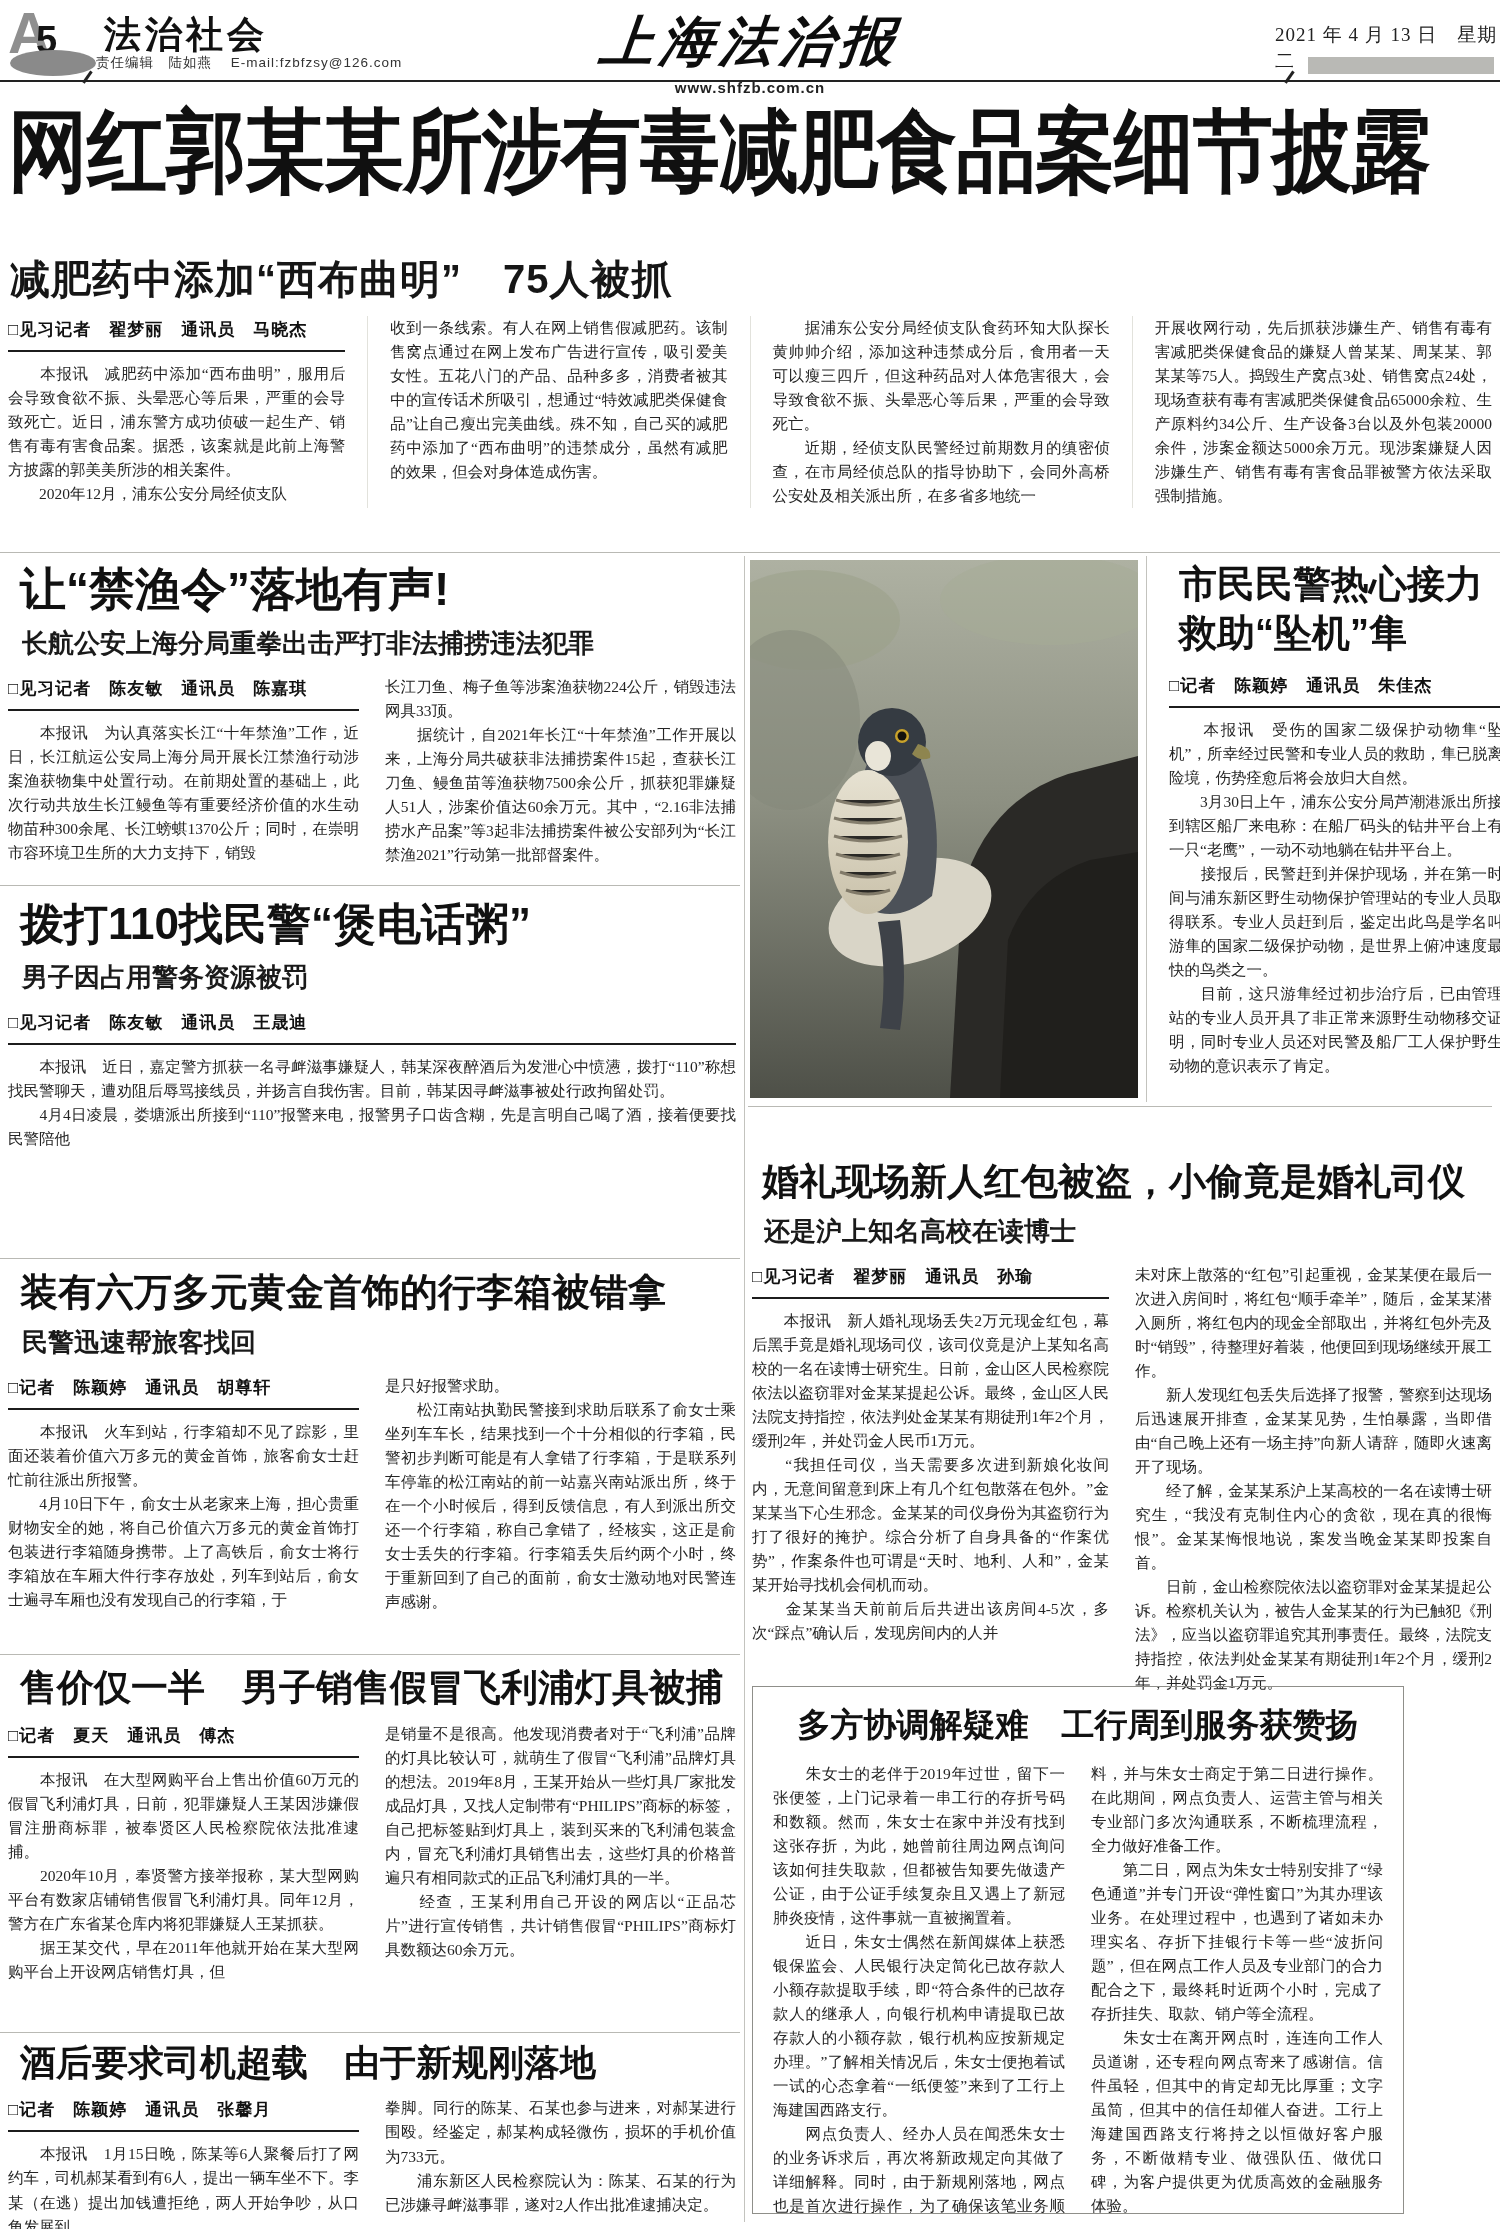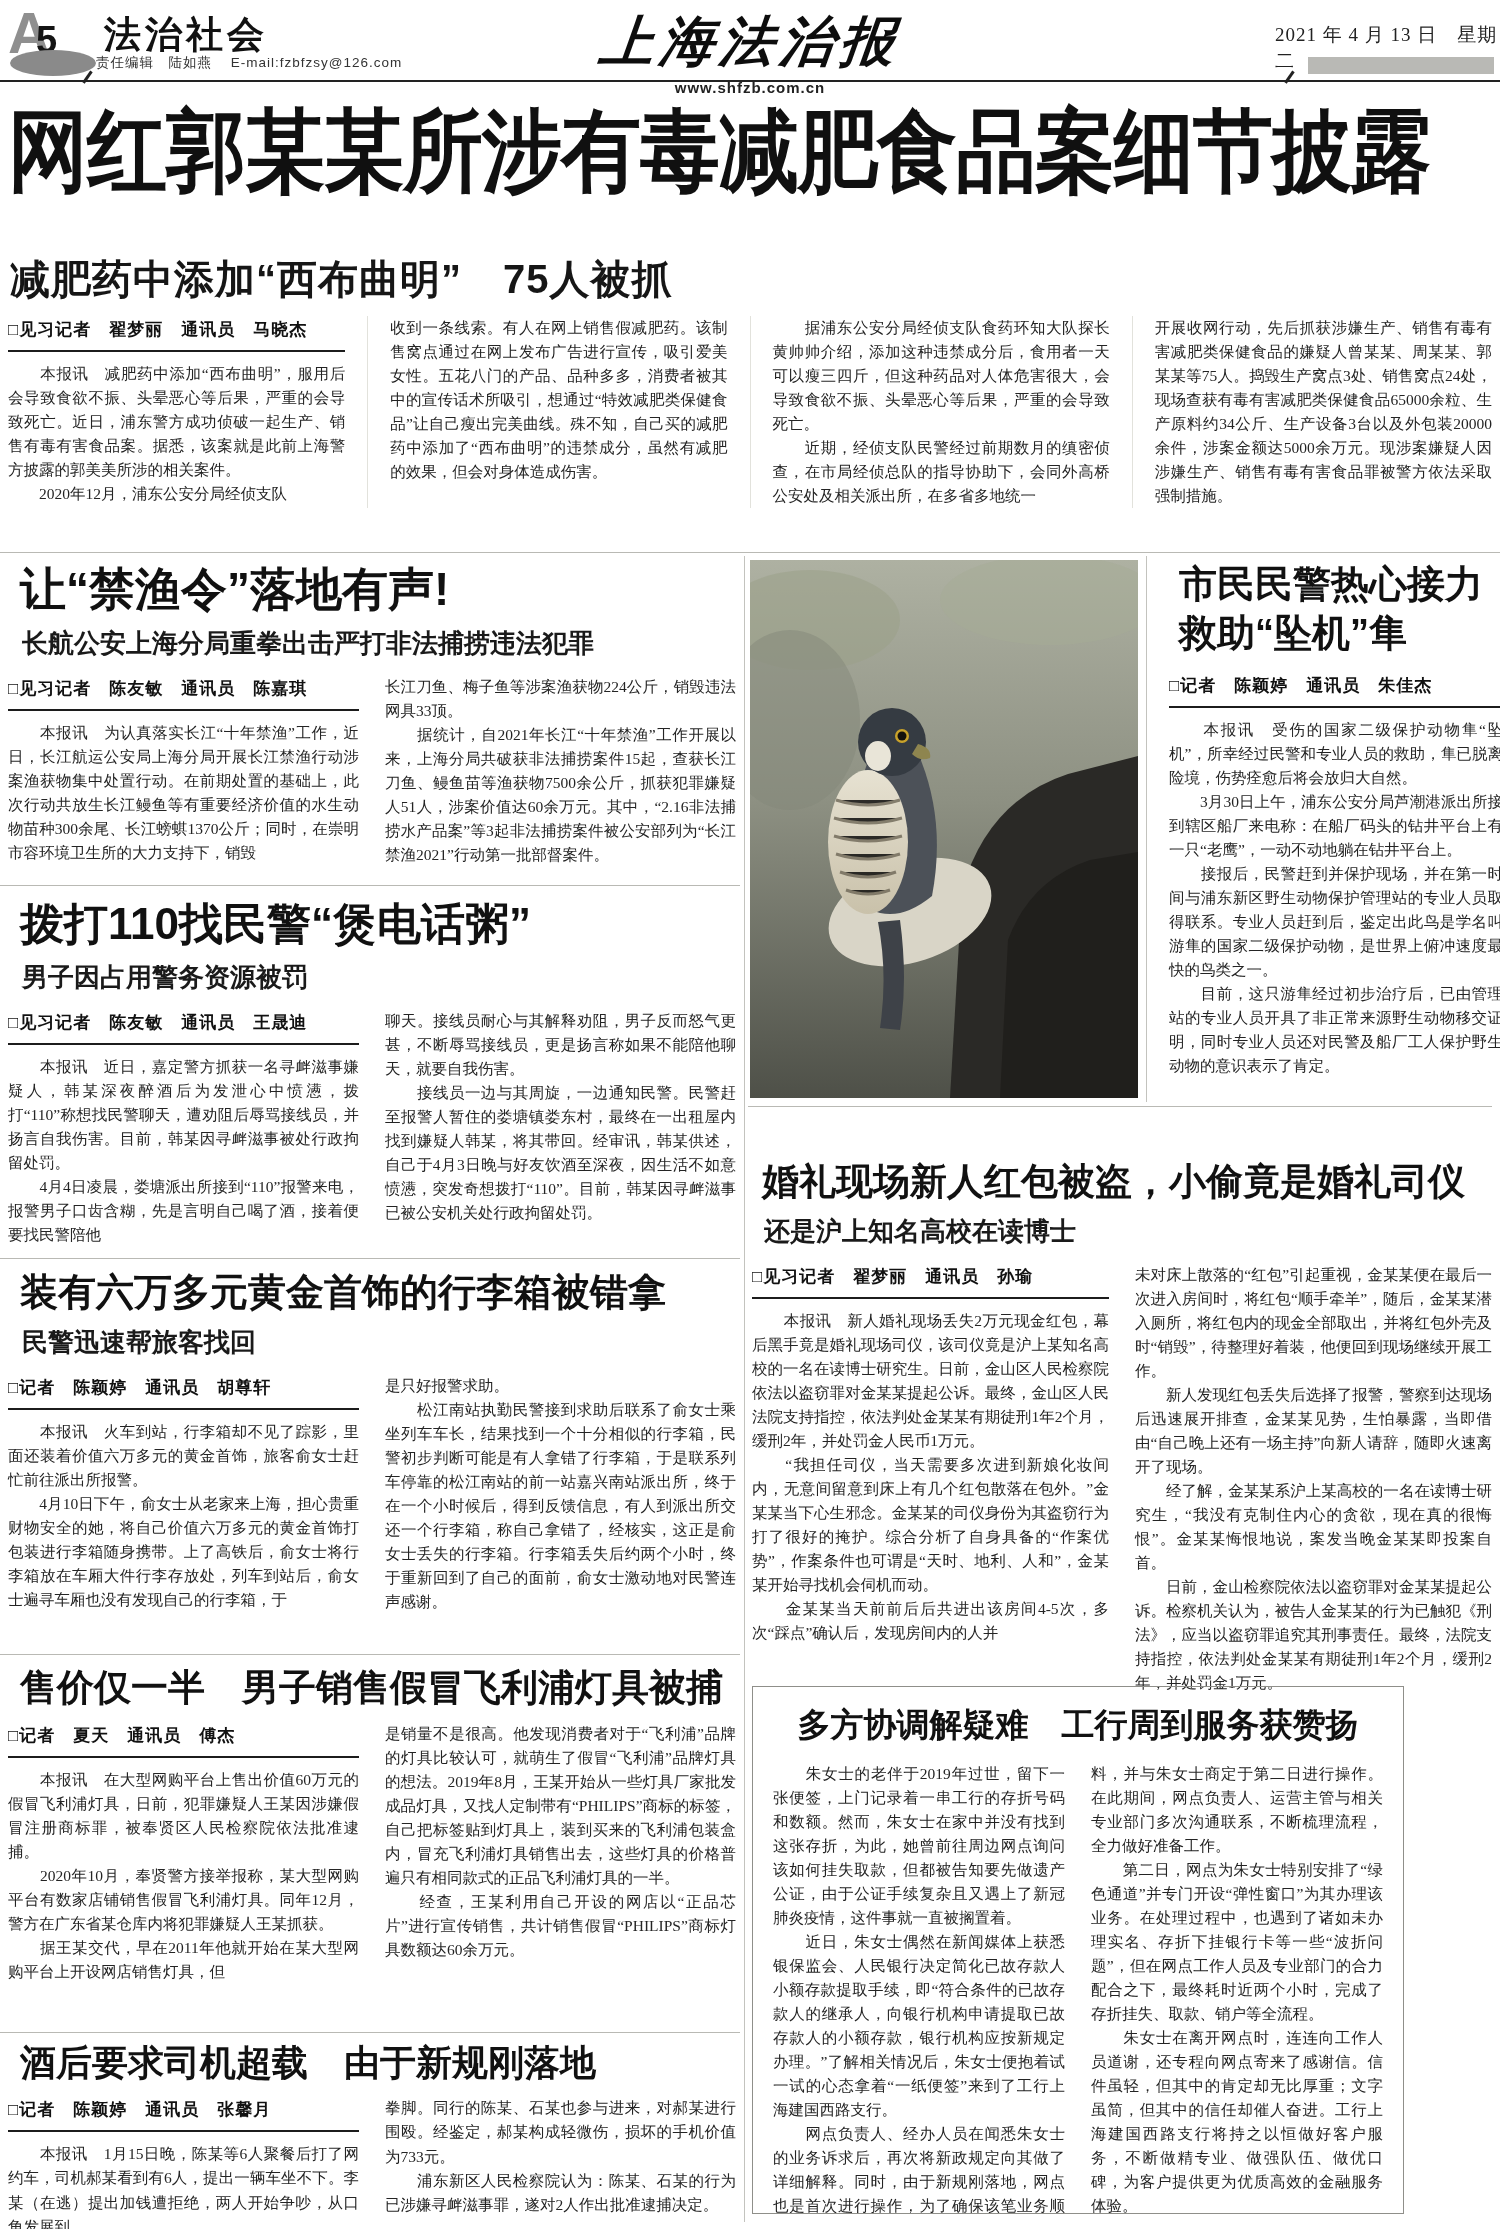--- a/index.html
+++ b/index.html
@@ -167,24 +167,20 @@
     <h2 class="sans art-h" style="font-size:44px;margin:0 0 10px 12px;">拨打110找民警“煲电话粥”</h2>
     <h3 class="sans art-sub" style="font-size:26px;margin:0 0 14px 14px;">男子因占用警务资源被罚</h3>
     <div class="cols">
       <div class="col">
         <div class="byline">□见习记者　陈友敏　通讯员　王晟迪</div>
         <div class="bodytext">
             <p class="para">　　本报讯　近日，嘉定警方抓获一名寻衅滋事嫌疑人，韩某深夜醉酒后为发泄心中愤懑，拨打“110”称想找民警聊天，遭劝阻后辱骂接线员，并扬言自我伤害。目前，韩某因寻衅滋事被处行政拘留处罚。</p>
             <p class="para">　　4月4日凌晨，娄塘派出所接到“110”报警来电，报警男子口齿含糊，先是言明自己喝了酒，接着便要找民警陪他</p>
           </div>
       </div>
-      <div class="col bodytext">
-          <p class="para">聊天。接线员耐心与其解释劝阻，男子反而怒气更甚，不断辱骂接线员，更是扬言称如果不能陪他聊天，就要自我伤害。</p>
-          <p class="para">　　接线员一边与其周旋，一边通知民警。民警赶至报警人暂住的娄塘镇娄东村，最终在一出租屋内找到嫌疑人韩某，将其带回。经审讯，韩某供述，自己于4月3日晚与好友饮酒至深夜，因生活不如意愤懑，突发奇想拨打“110”。目前，韩某因寻衅滋事已被公安机关处行政拘留处罚。</p>
-        </div>
     </div>
   </section>
 
   <section class="abs" style="left:752px;top:1116px;width:740px;margin-top:44px;">
     <h2 class="sans art-h" style="font-size:37px;margin:0 0 10px 10px;">婚礼现场新人红包被盗，小偷竟是婚礼司仪</h2>
     <h3 class="sans art-sub" style="font-size:26px;margin:0 0 14px 12px;">还是沪上知名高校在读博士</h3>
     <div class="cols">
       <div class="col">
         <div class="byline">□见习记者　翟梦丽　通讯员　孙瑜</div>
         <div class="bodytext">

